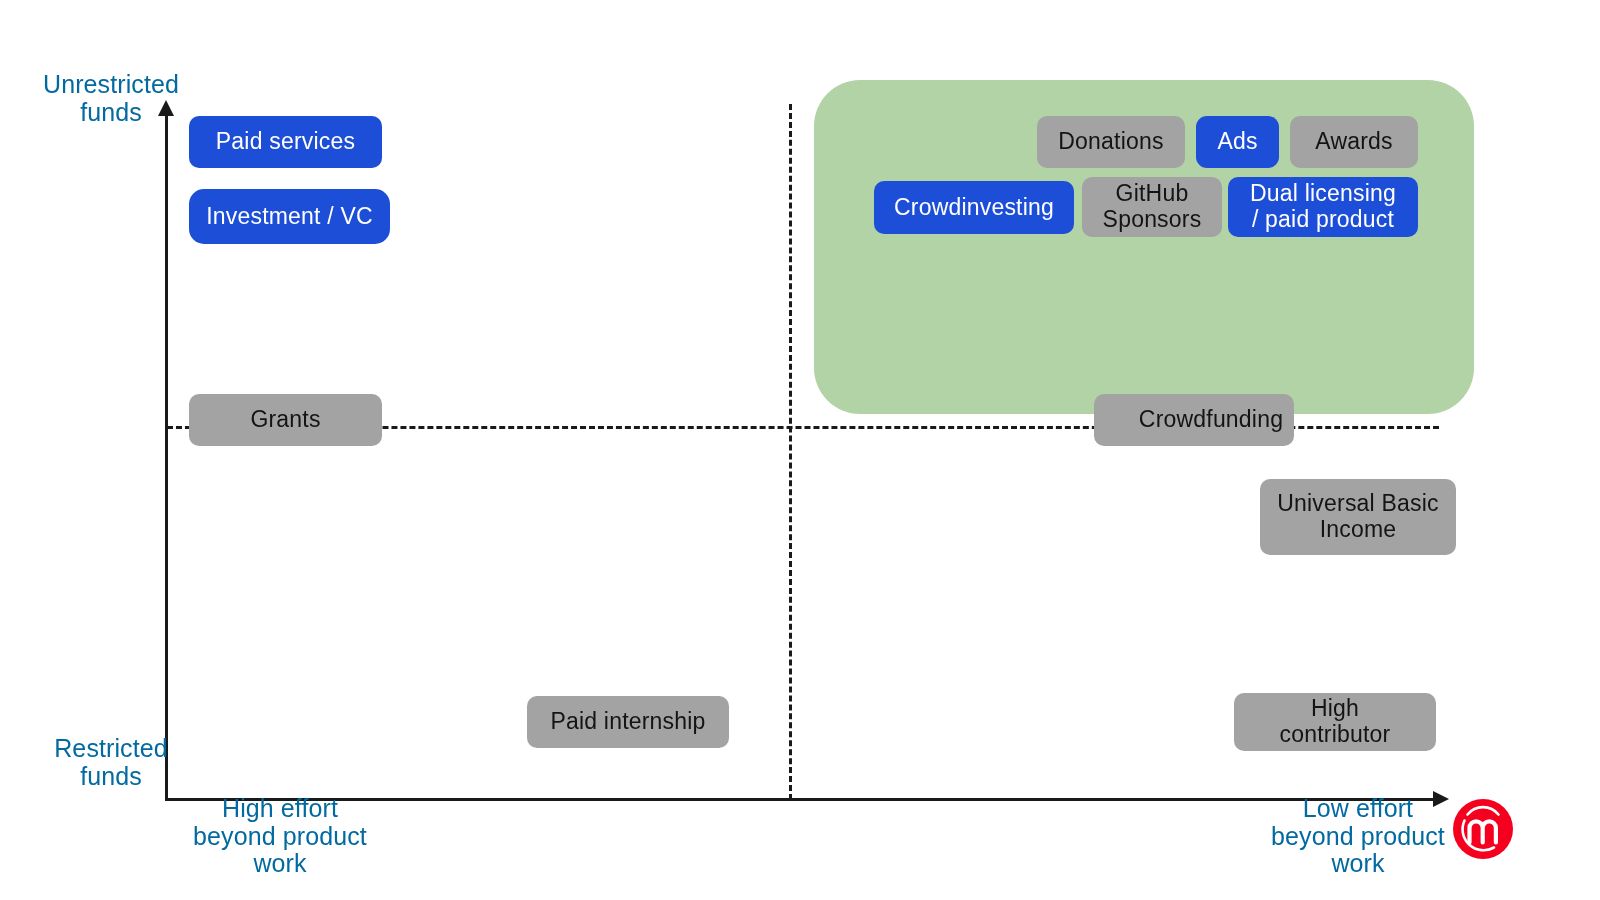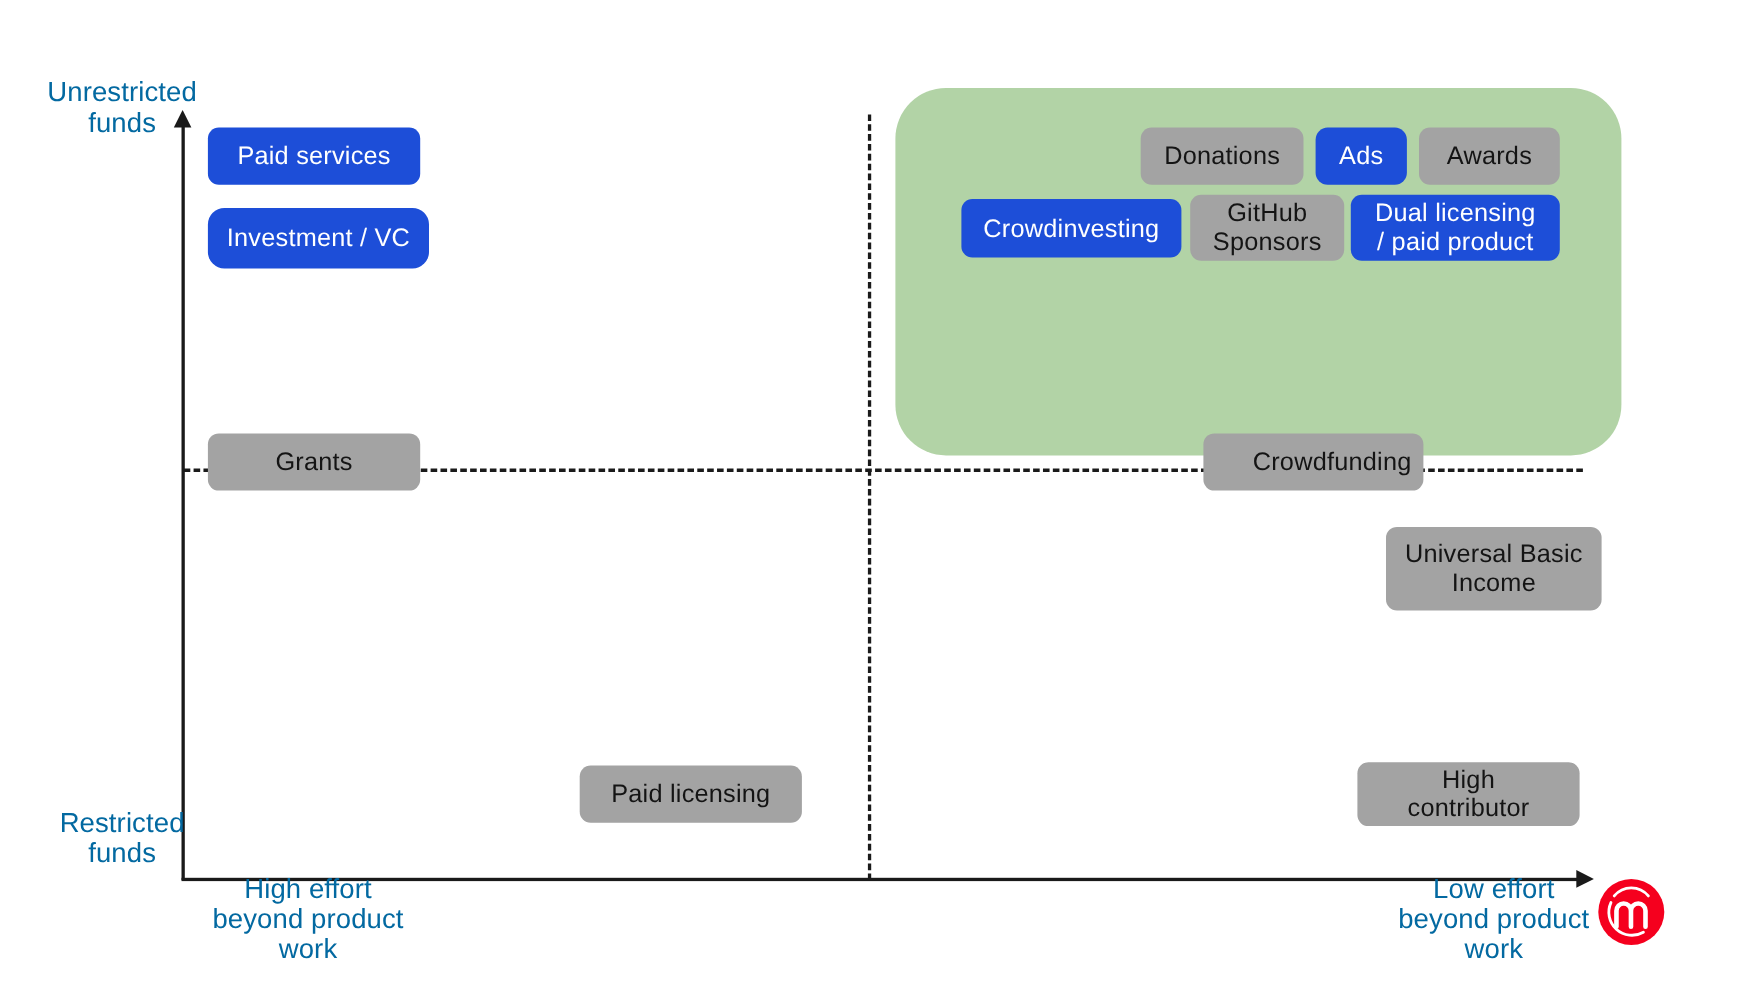--- a/index.html
+++ b/index.html
@@ -155,21 +155,21 @@
 beyond product
 work</div>
   <div class="axis-caption" id="cap-low-effort">Low effort
 beyond product
 work</div>
 
   <div id="items-layer">
       <div class="item red" style="left: 189px; top: 116px; width: 193px; height: 52px;"><span>Paid services</span></div>
       <div class="item red" style="left: 189px; top: 189px; width: 201px; height: 55px; border-radius: 15px;"><span>Investment / VC</span></div>
       <div class="item yellow" style="left: 189px; top: 394px; width: 193px; height: 52px;"><span>Grants</span></div>
-      <div class="item yellow" style="left: 527px; top: 696px; width: 202px; height: 52px;"><span>Paid licensing</span></div>
+      <div class="item yellow" style="left: 527px; top: 696px; width: 202px; height: 52px;"><span>Paid internship</span></div>
       <div class="item yellow" style="left: 1037px; top: 116px; width: 148px; height: 52px;"><span>Donations</span></div>
       <div class="item red" style="left: 1196px; top: 116px; width: 83px; height: 52px; border-radius: 11px;"><span>Ads</span></div>
       <div class="item yellow" style="left: 1290px; top: 116px; width: 128px; height: 52px;"><span>Awards</span></div>
       <div class="item red" style="left: 874px; top: 181px; width: 200px; height: 53px;"><span>Crowdinvesting</span></div>
       <div class="item yellow" style="left: 1082px; top: 177px; width: 140px; height: 60px;"><span>GitHub
 Sponsors</span></div>
       <div class="item red" style="left: 1228px; top: 177px; width: 190px; height: 60px;"><span>Dual licensing
 / paid product</span></div>
       <div class="item yellow" style="left: 1094px; top: 394px; width: 200px; height: 52px; padding-left: 44px;"><span>Crowdfunding</span></div>
       <div class="item yellow" style="left: 1240px; top: 479px; width: 196px; height: 76px; margin-left: 20px;"><span>Universal Basic

